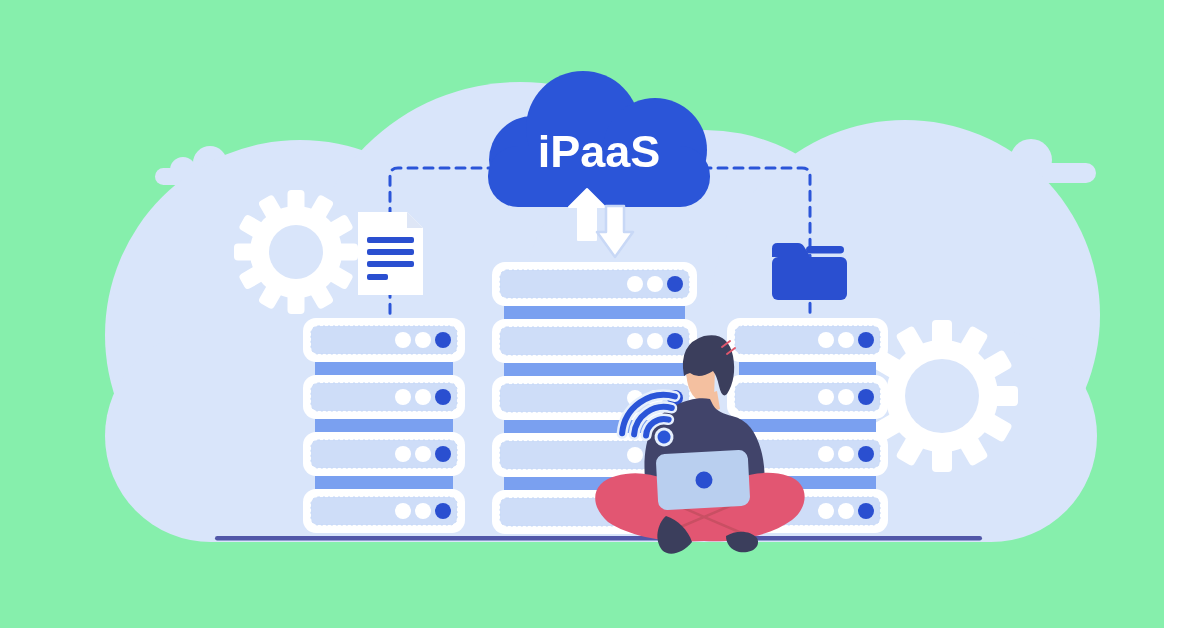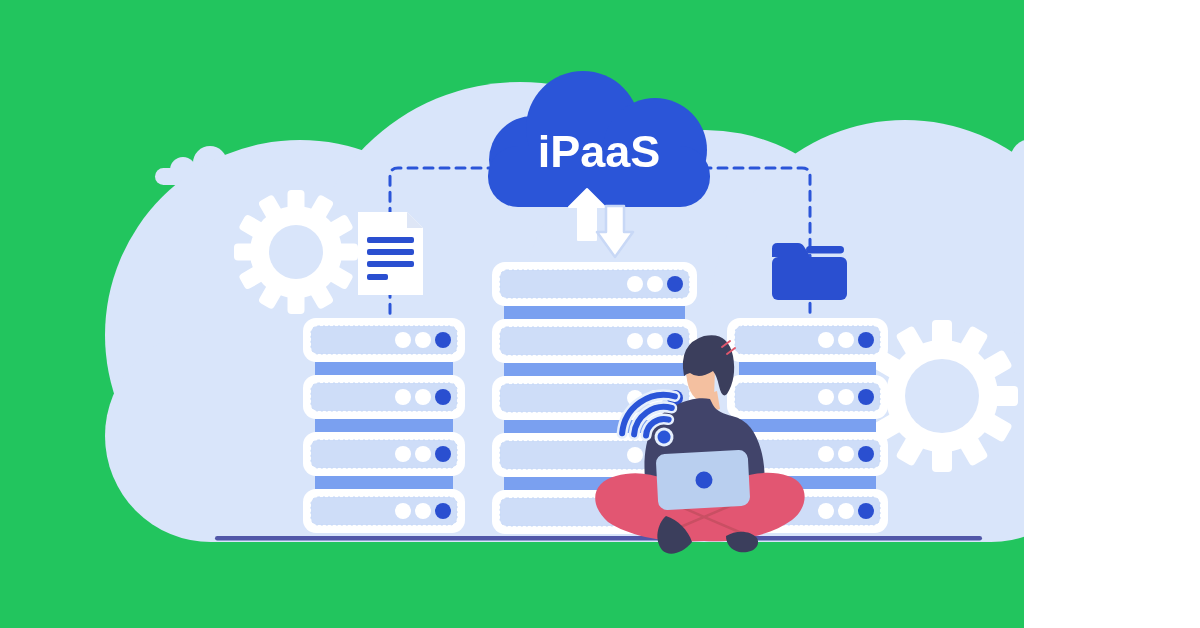--- a/index.html
+++ b/index.html
@@ -1,16 +1,16 @@
 <!DOCTYPE html>
 <html><head>
 <meta charset="utf-8">
 <style>
   html,body{margin:0;padding:0;background:#ffffff;}
-  .stage{position:relative;width:1024px;height:628px;background:#22c55e;overflow:hidden;}
+  .stage{position:relative;width:1164px;height:628px;background:#86efac;overflow:hidden;}
   svg{display:block;}
   text.cloud-label{
     font-family:"Liberation Sans", sans-serif;
     font-weight:bold;
     font-size:45px;
   }
 </style>
 </head>
 <body>
 

